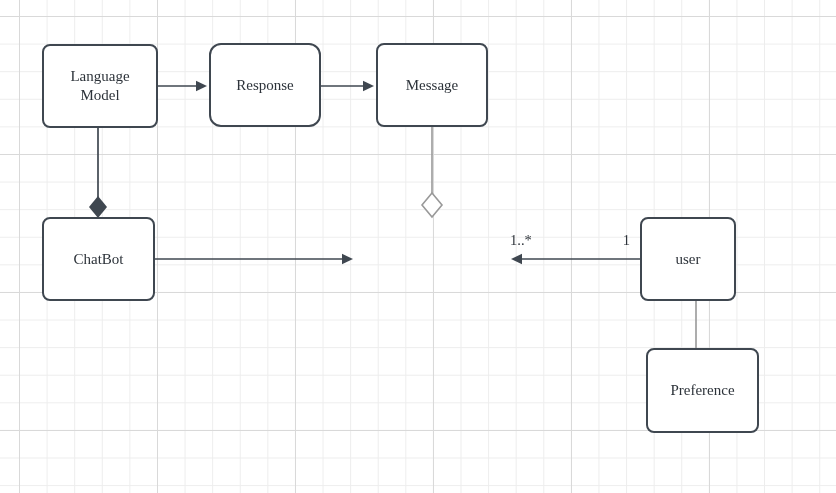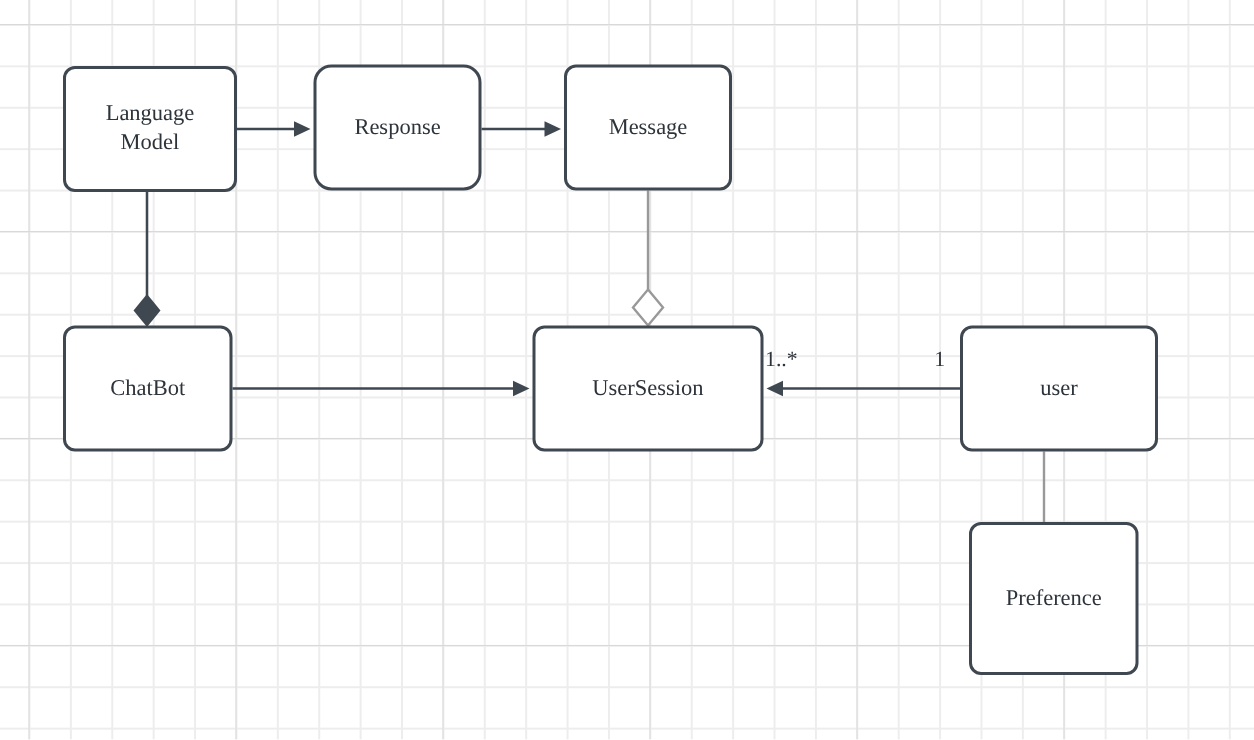--- a/index.html
+++ b/index.html
@@ -41,22 +41,22 @@
     position:absolute;
     color:var(--text);
     font-size:14.5px;
     line-height:1;
   }
   #n-language-model{left:42px;top:44px;width:116px;height:84px;}
   #n-response{left:209px;top:43px;width:112px;height:84px;border-radius:12px;}
   #n-message{left:376px;top:43px;width:112px;height:84px;}
   #n-chatbot{left:42px;top:217px;width:113px;height:84px;}
   #n-user-session{left:355px;top:217px;width:154px;height:84px;}
-  #n-user{left:640px;top:217px;width:132px;height:84px;}
-  #n-preference{left:646px;top:348px;width:113px;height:102px;}
+  #n-user{left:640px;top:217px;width:96px;height:84px;}
+  #n-preference{left:646px;top:348px;width:113px;height:85px;}
   #lbl-multiplicity-target{left:510px;top:233px;}
   #lbl-multiplicity-source{left:604px;top:233px;width:26px;text-align:right;}
 </style>
 </head>
 <body>
 
 <div class="canvas">
 
   <svg class="edges" viewBox="0 0 836 493" xmlns="http://www.w3.org/2000/svg">
 
@@ -105,23 +105,20 @@
   </div>
 
   <div class="node" id="n-message">
     <span class="node-label">Message</span>
   </div>
 
   <div class="node" id="n-chatbot">
     <span class="node-label">ChatBot</span>
   </div>
 
-  <div class="node" id="n-user-session">
-    <span class="node-label">UserSession</span>
-  </div>
 
   <div class="node" id="n-user">
     <span class="node-label">user</span>
   </div>
 
   <div class="node" id="n-preference">
     <span class="node-label">Preference</span>
   </div>
 
   <div class="edge-label" id="lbl-multiplicity-target">1..*</div>

